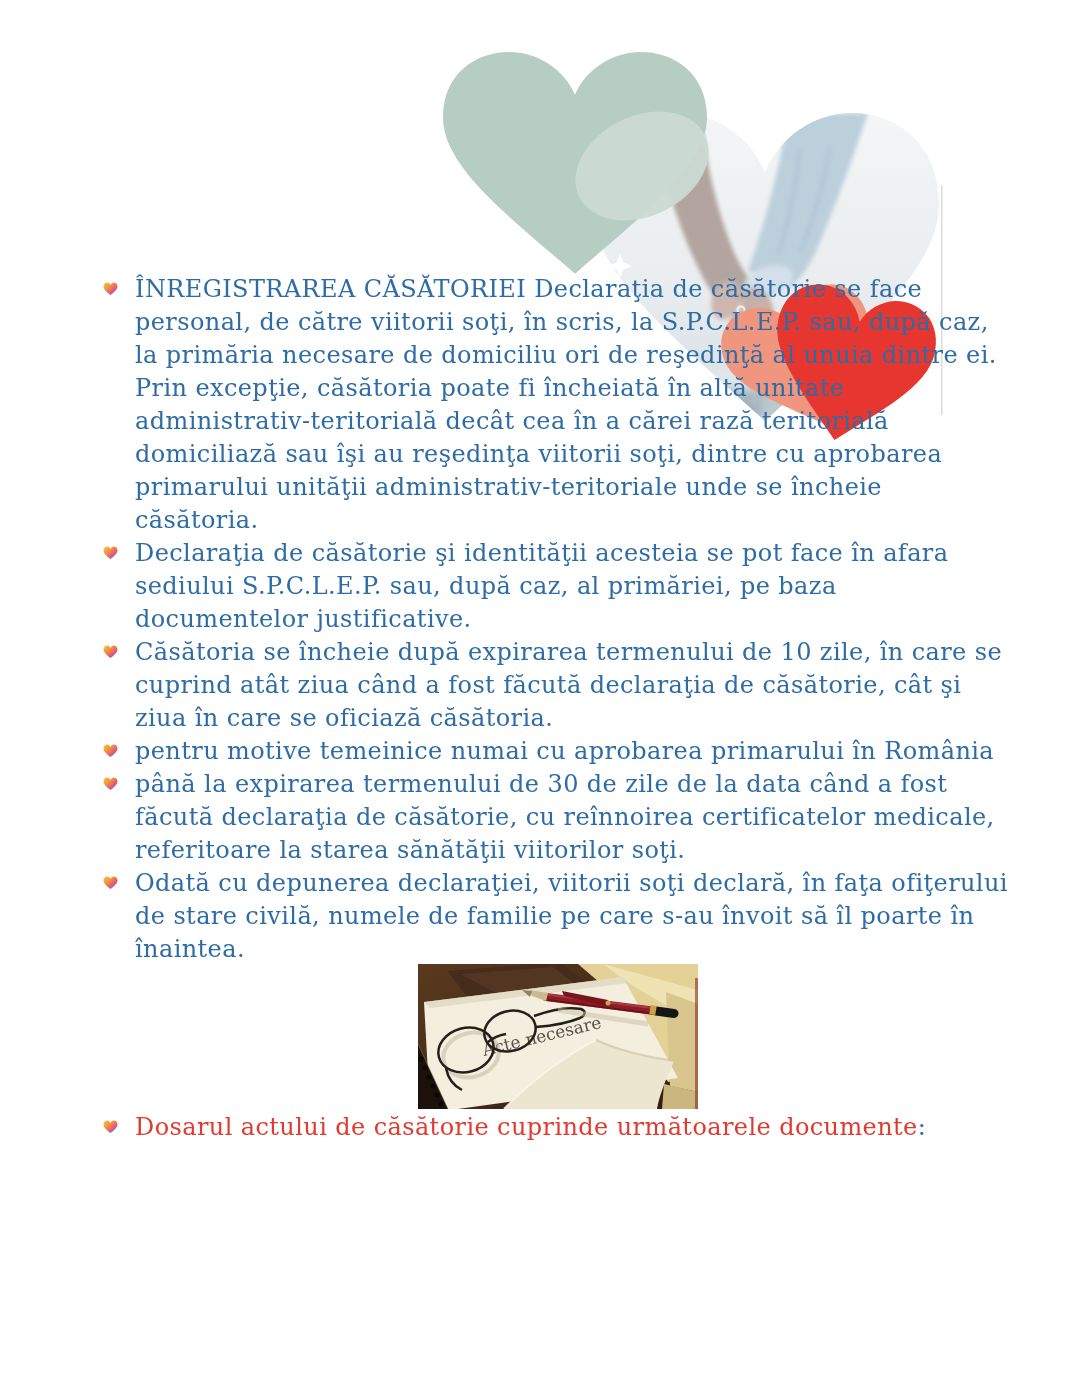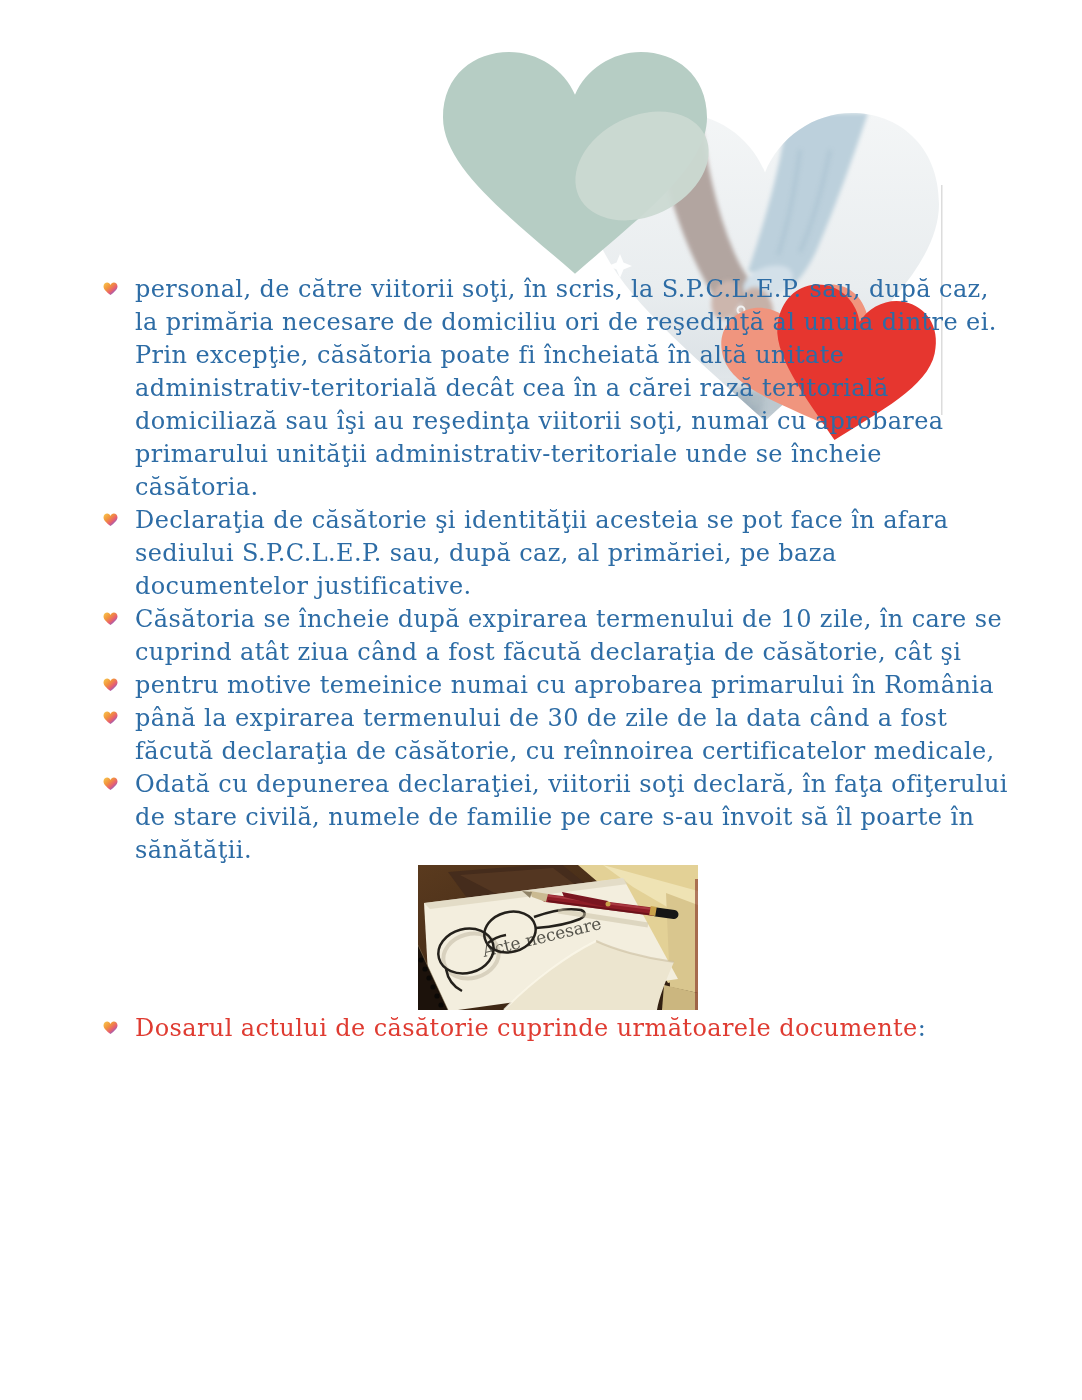--- a/index.html
+++ b/index.html
@@ -115,25 +115,26 @@
         <stop offset="0" stop-color="#f8c94c"></stop>
               <stop offset="0.38" stop-color="#f1913e"></stop>
               <stop offset="0.62" stop-color="#e85f70"></stop>
               <stop offset="0.85" stop-color="#7e60d2"></stop>
               <stop offset="1" stop-color="#4e6fd3"></stop>
       </linearGradient>
     </defs>
     <path d="M7.5,13 C3.8,10 0.5,7.4 0.5,4.4 C0.5,1.9 2.3,0.5 4.2,0.5 C5.7,0.5 6.9,1.5 7.5,2.9 C8.1,1.5 9.3,0.5 10.8,0.5 C12.7,0.5 14.5,1.9 14.5,4.4 C14.5,7.4 11.2,10 7.5,13 Z" fill="url(#bulletGrad)"></path>
   </svg>
         <div class="lines">
+          <div class="line"><span class="seg-blue">ÎNREGISTRAREA CĂSĂTORIEI Declaraţia de căsătorie se face</span></div>
           <div class="line"><span class="seg-blue">personal, de către viitorii soţi, în scris, la S.P.C.L.E.P. sau, după caz,</span></div>
           <div class="line"><span class="seg-blue">la primăria necesare de domiciliu ori de reşedinţă al unuia dintre ei.</span></div>
           <div class="line"><span class="seg-blue">Prin excepţie, căsătoria poate fi încheiată în altă unitate</span></div>
           <div class="line"><span class="seg-blue">administrativ-teritorială decât cea în a cărei rază teritorială</span></div>
-          <div class="line"><span class="seg-blue">domiciliază sau îşi au reşedinţa viitorii soţi, numai cu aprobarea</span></div>
+          <div class="line"><span class="seg-blue">domiciliază sau îşi au reşedinţa viitorii soţi, dintre cu aprobarea</span></div>
           <div class="line"><span class="seg-blue">primarului unităţii administrativ-teritoriale unde se încheie</span></div>
           <div class="line"><span class="seg-blue">căsătoria.</span></div>
         </div>
       </div>
       <div class="item">
         <svg class="bullet" width="15" height="14" viewBox="0 0 15 14" aria-hidden="true">
     <defs>
       <linearGradient id="bulletGrad" x1="0" y1="0" x2="1" y2="1">
         <stop offset="0" stop-color="#f8c94c"></stop>
               <stop offset="0.38" stop-color="#f1913e"></stop>
@@ -159,20 +160,21 @@
               <stop offset="0.62" stop-color="#e85f70"></stop>
               <stop offset="0.85" stop-color="#7e60d2"></stop>
               <stop offset="1" stop-color="#4e6fd3"></stop>
       </linearGradient>
     </defs>
     <path d="M7.5,13 C3.8,10 0.5,7.4 0.5,4.4 C0.5,1.9 2.3,0.5 4.2,0.5 C5.7,0.5 6.9,1.5 7.5,2.9 C8.1,1.5 9.3,0.5 10.8,0.5 C12.7,0.5 14.5,1.9 14.5,4.4 C14.5,7.4 11.2,10 7.5,13 Z" fill="url(#bulletGrad)"></path>
   </svg>
         <div class="lines">
           <div class="line"><span class="seg-blue">Căsătoria se încheie după expirarea termenului de 10 zile, în care se</span></div>
           <div class="line"><span class="seg-blue">cuprind atât ziua când a fost făcută declaraţia de căsătorie, cât şi</span></div>
+          <div class="line"><span class="seg-blue">ziua în care se oficiază căsătoria.</span></div>
         </div>
       </div>
       <div class="item">
         <svg class="bullet" width="15" height="14" viewBox="0 0 15 14" aria-hidden="true">
     <defs>
       <linearGradient id="bulletGrad" x1="0" y1="0" x2="1" y2="1">
         <stop offset="0" stop-color="#f8c94c"></stop>
               <stop offset="0.38" stop-color="#f1913e"></stop>
               <stop offset="0.62" stop-color="#e85f70"></stop>
               <stop offset="0.85" stop-color="#7e60d2"></stop>
@@ -194,39 +196,40 @@
               <stop offset="0.62" stop-color="#e85f70"></stop>
               <stop offset="0.85" stop-color="#7e60d2"></stop>
               <stop offset="1" stop-color="#4e6fd3"></stop>
       </linearGradient>
     </defs>
     <path d="M7.5,13 C3.8,10 0.5,7.4 0.5,4.4 C0.5,1.9 2.3,0.5 4.2,0.5 C5.7,0.5 6.9,1.5 7.5,2.9 C8.1,1.5 9.3,0.5 10.8,0.5 C12.7,0.5 14.5,1.9 14.5,4.4 C14.5,7.4 11.2,10 7.5,13 Z" fill="url(#bulletGrad)"></path>
   </svg>
         <div class="lines">
           <div class="line"><span class="seg-blue">până la expirarea termenului de 30 de zile de la data când a fost</span></div>
           <div class="line"><span class="seg-blue">făcută declaraţia de căsătorie, cu reînnoirea certificatelor medicale,</span></div>
+          <div class="line"><span class="seg-blue">referitoare la starea sănătăţii viitorilor soţi.</span></div>
         </div>
       </div>
       <div class="item">
         <svg class="bullet" width="15" height="14" viewBox="0 0 15 14" aria-hidden="true">
     <defs>
       <linearGradient id="bulletGrad" x1="0" y1="0" x2="1" y2="1">
         <stop offset="0" stop-color="#f8c94c"></stop>
               <stop offset="0.38" stop-color="#f1913e"></stop>
               <stop offset="0.62" stop-color="#e85f70"></stop>
               <stop offset="0.85" stop-color="#7e60d2"></stop>
               <stop offset="1" stop-color="#4e6fd3"></stop>
       </linearGradient>
     </defs>
     <path d="M7.5,13 C3.8,10 0.5,7.4 0.5,4.4 C0.5,1.9 2.3,0.5 4.2,0.5 C5.7,0.5 6.9,1.5 7.5,2.9 C8.1,1.5 9.3,0.5 10.8,0.5 C12.7,0.5 14.5,1.9 14.5,4.4 C14.5,7.4 11.2,10 7.5,13 Z" fill="url(#bulletGrad)"></path>
   </svg>
         <div class="lines">
           <div class="line"><span class="seg-blue">Odată cu depunerea declaraţiei, viitorii soţi declară, în faţa ofiţerului</span></div>
           <div class="line"><span class="seg-blue">de stare civilă, numele de familie pe care s-au învoit să îl poarte în</span></div>
-          <div class="line"><span class="seg-blue">sănătăţii.</span></div>
+          <div class="line"><span class="seg-blue">înaintea.</span></div>
         </div>
       </div>
     </div>
 
   <figure class="photo">
     <svg width="280" height="145" viewBox="0 0 280 145">
       <defs>
         <linearGradient id="brownBg" x1="0" y1="0" x2="1" y2="1">
           <stop offset="0" stop-color="#5a3a1e"></stop>
             <stop offset="1" stop-color="#2e1d10"></stop>

